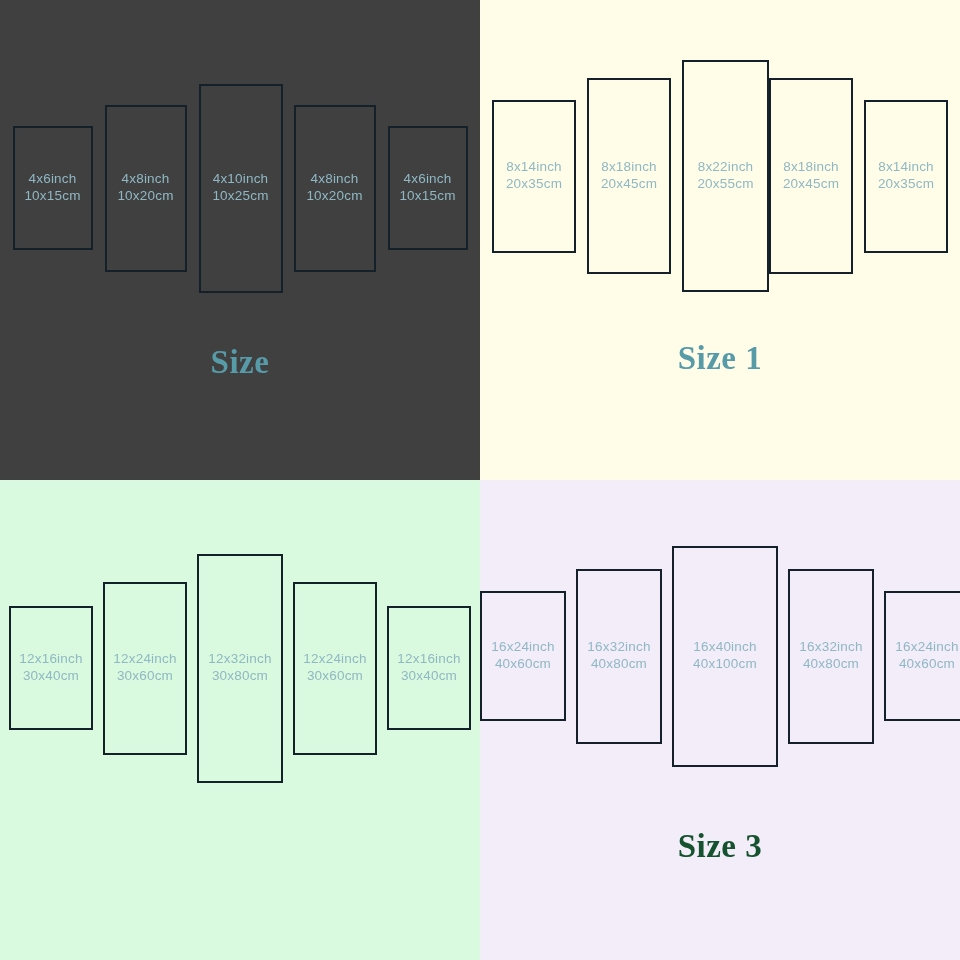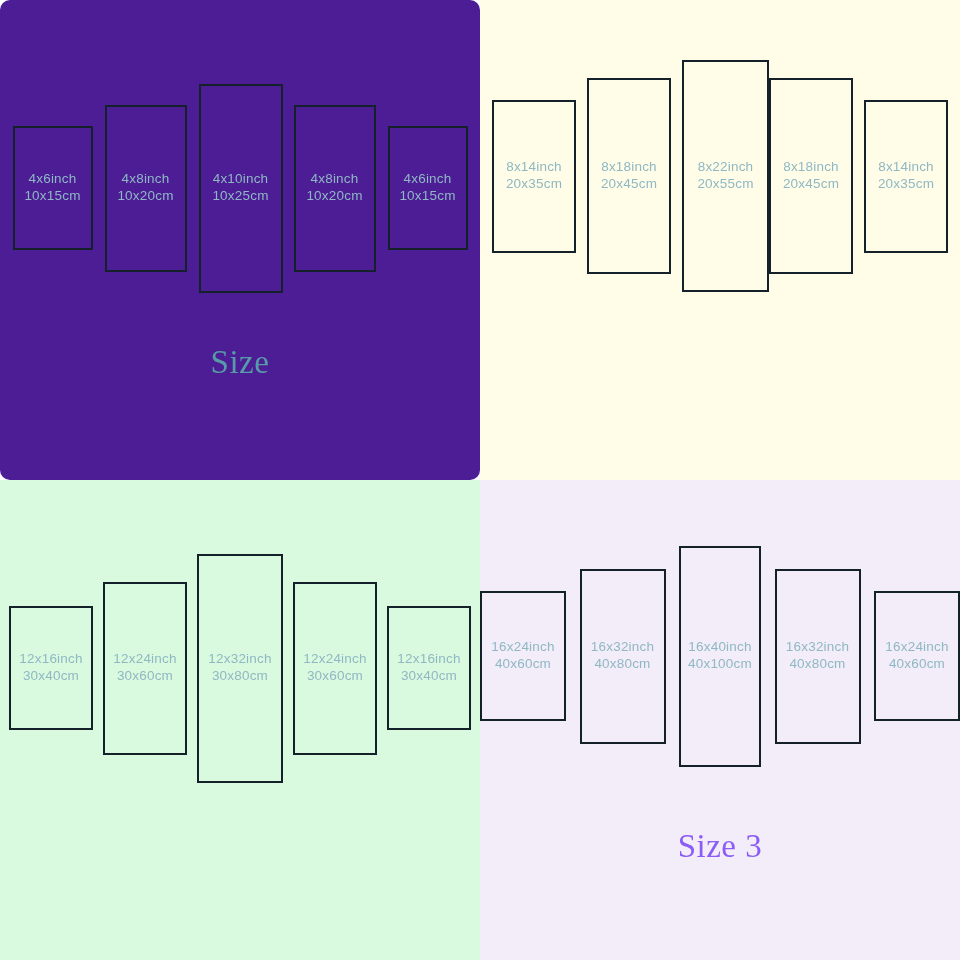--- a/index.html
+++ b/index.html
@@ -68,21 +68,21 @@
   }
   .panel-label .line-in { display: block; }
   .panel-label .line-cm { display: block; }
 
   .group-title {
     position: absolute;
     left: 0;
     width: 480px;
     text-align: center;
     font-family: "Liberation Serif", serif;
-    font-weight: normal;
+    font-weight: bold;
     color: #579aa8;
     font-size: 33px;
     letter-spacing: 0.5px;
   }
 
   
   .q-tl .panel-group { top: 8px; }
   .q-tl .group-title { top: 344px; }
 
   .q-tr .panel-group { top: -4px; }
@@ -91,21 +91,21 @@
   .q-bl .panel-group { top: 8px; }
   .q-bl .group-title { top: 352px; }
 
   .q-br .panel-group { top: -4px; justify-content: space-between; }
   .q-br .group-title { top: 348px; }
 </style>
 </head>
 <body>
 
 <div id="chart">
-    <div class="quadrant q-tl" style="background: #4c1d95; border-radius: 10px;">
+    <div class="quadrant q-tl" style="background: #404040;">
       <div class="panel-group">
         <div class="panel" style="width: 80px; height: 124px; border-color: rgb(20, 33, 43); margin-right: 12px;">
           <div class="panel-label" style="color: rgb(143, 184, 196);">
             <span class="line-in">4x6inch</span>
             <span class="line-cm">10x15cm</span>
           </div>
         </div>
         <div class="panel" style="width: 82px; height: 167px; border-color: rgb(20, 33, 43); margin-right: 12px;">
           <div class="panel-label" style="color: rgb(143, 184, 196);">
             <span class="line-in">4x8inch</span>
@@ -159,20 +159,21 @@
             <span class="line-cm">20x45cm</span>
           </div>
         </div>
         <div class="panel" style="width: 84px; height: 153px; border-color: rgb(20, 33, 43);">
           <div class="panel-label" style="color: rgb(143, 184, 196);">
             <span class="line-in">8x14inch</span>
             <span class="line-cm">20x35cm</span>
           </div>
         </div>
       </div>
+      <div class="group-title" style="color: rgb(87, 154, 168);">Size 1</div>
     </div>
     <div class="quadrant q-bl" style="background: rgb(217, 250, 222);">
       <div class="panel-group">
         <div class="panel" style="width: 84px; height: 124px; border-color: rgb(20, 33, 43); margin-right: 10px;">
           <div class="panel-label" style="color: rgb(143, 184, 196);">
             <span class="line-in">12x16inch</span>
             <span class="line-cm">30x40cm</span>
           </div>
         </div>
         <div class="panel" style="width: 84px; height: 173px; border-color: rgb(20, 33, 43); margin-right: 10px;">
@@ -208,34 +209,34 @@
             <span class="line-in">16x24inch</span>
             <span class="line-cm">40x60cm</span>
           </div>
         </div>
         <div class="panel" style="width: 86px; height: 175px; border-color: rgb(20, 33, 43); margin-right: 10px;">
           <div class="panel-label" style="color: rgb(143, 184, 196);">
             <span class="line-in">16x32inch</span>
             <span class="line-cm">40x80cm</span>
           </div>
         </div>
-        <div class="panel" style="width: 82px; height: 221px; border-color: rgb(20, 33, 43); margin-right: 10px;">
+        <div class="panel" style="width: 106px; height: 221px; border-color: rgb(20, 33, 43); margin-right: 10px;">
           <div class="panel-label" style="color: rgb(143, 184, 196);">
             <span class="line-in">16x40inch</span>
             <span class="line-cm">40x100cm</span>
           </div>
         </div>
         <div class="panel" style="width: 86px; height: 175px; border-color: rgb(20, 33, 43); margin-right: 10px;">
           <div class="panel-label" style="color: rgb(143, 184, 196);">
             <span class="line-in">16x32inch</span>
             <span class="line-cm">40x80cm</span>
           </div>
         </div>
         <div class="panel" style="width: 86px; height: 130px; border-color: rgb(20, 33, 43);">
           <div class="panel-label" style="color: rgb(143, 184, 196);">
             <span class="line-in">16x24inch</span>
             <span class="line-cm">40x60cm</span>
           </div>
         </div>
       </div>
-      <div class="group-title" style="color: #8b5cf6;">Size 3</div>
+      <div class="group-title" style="color: #14532d;">Size 3</div>
     </div>
   </div>
 
 </body></html>

